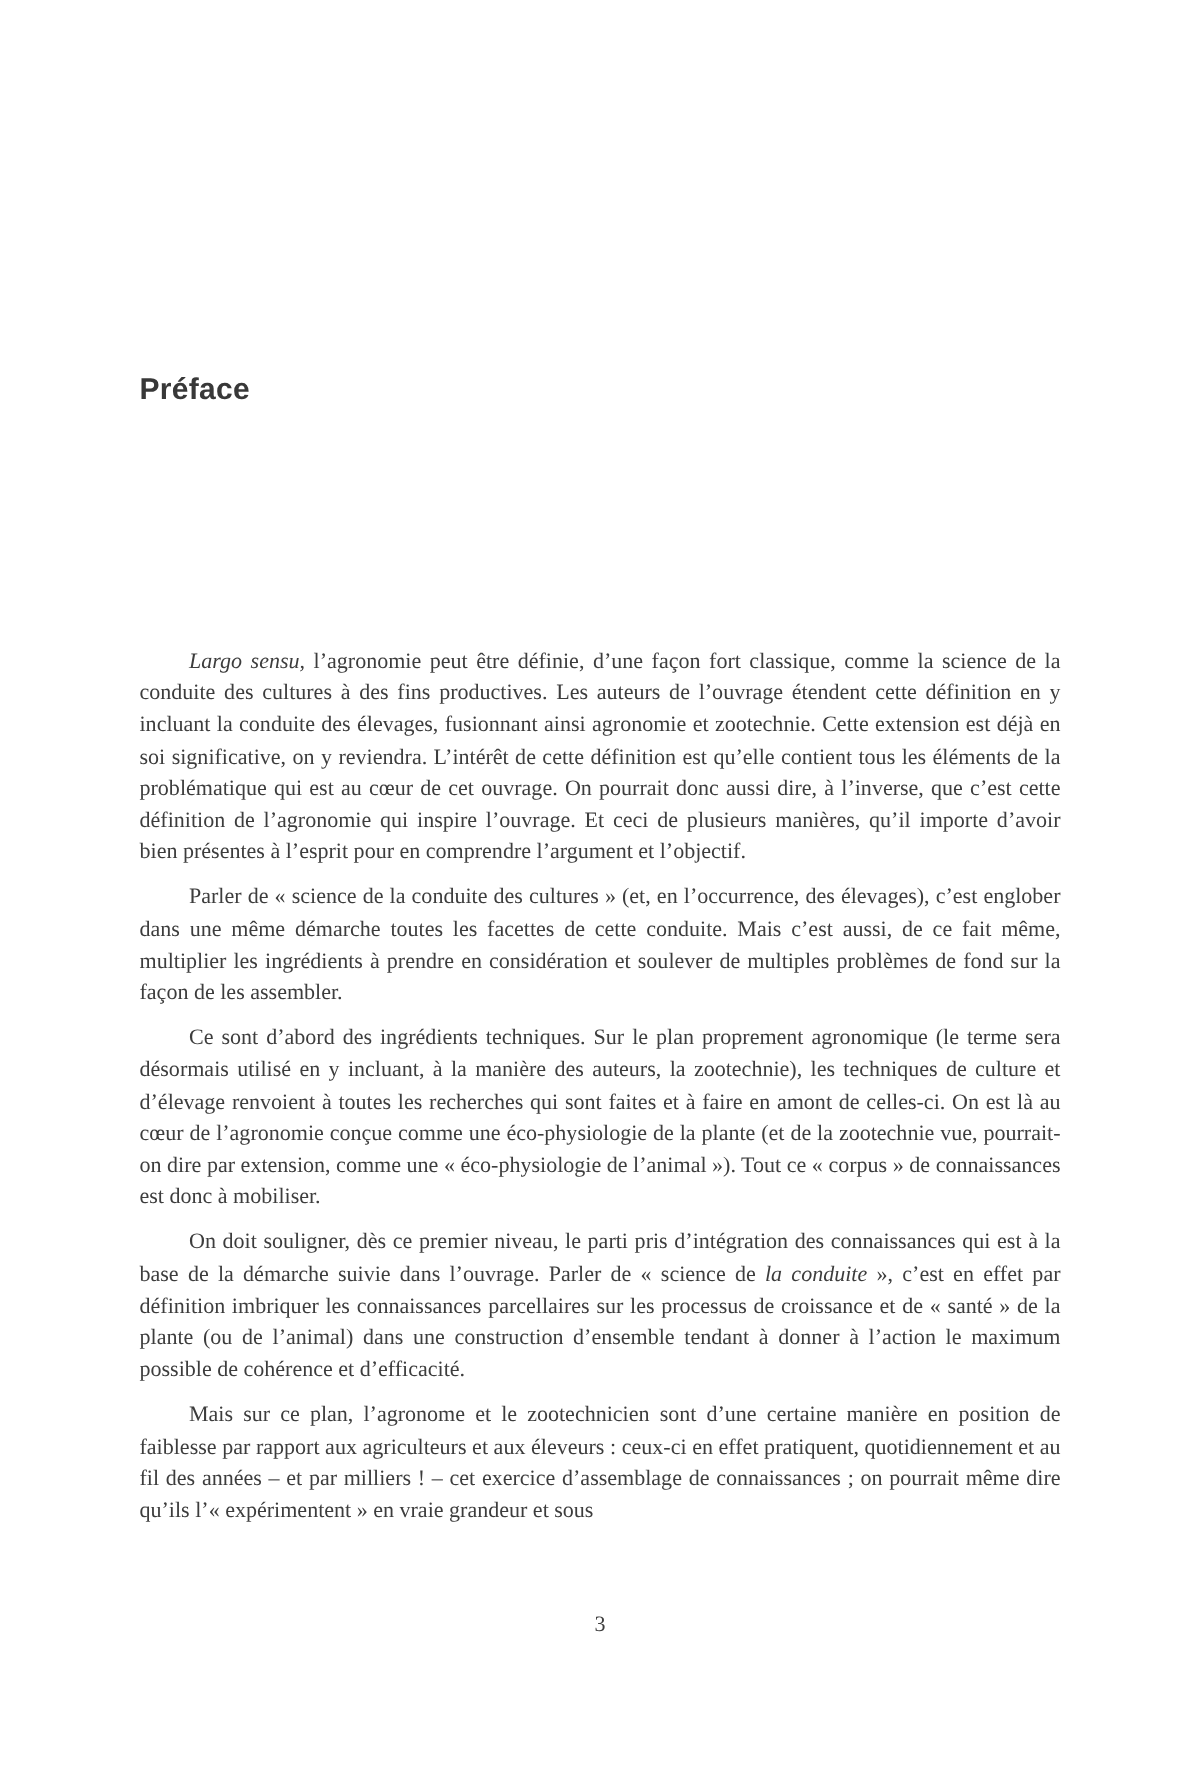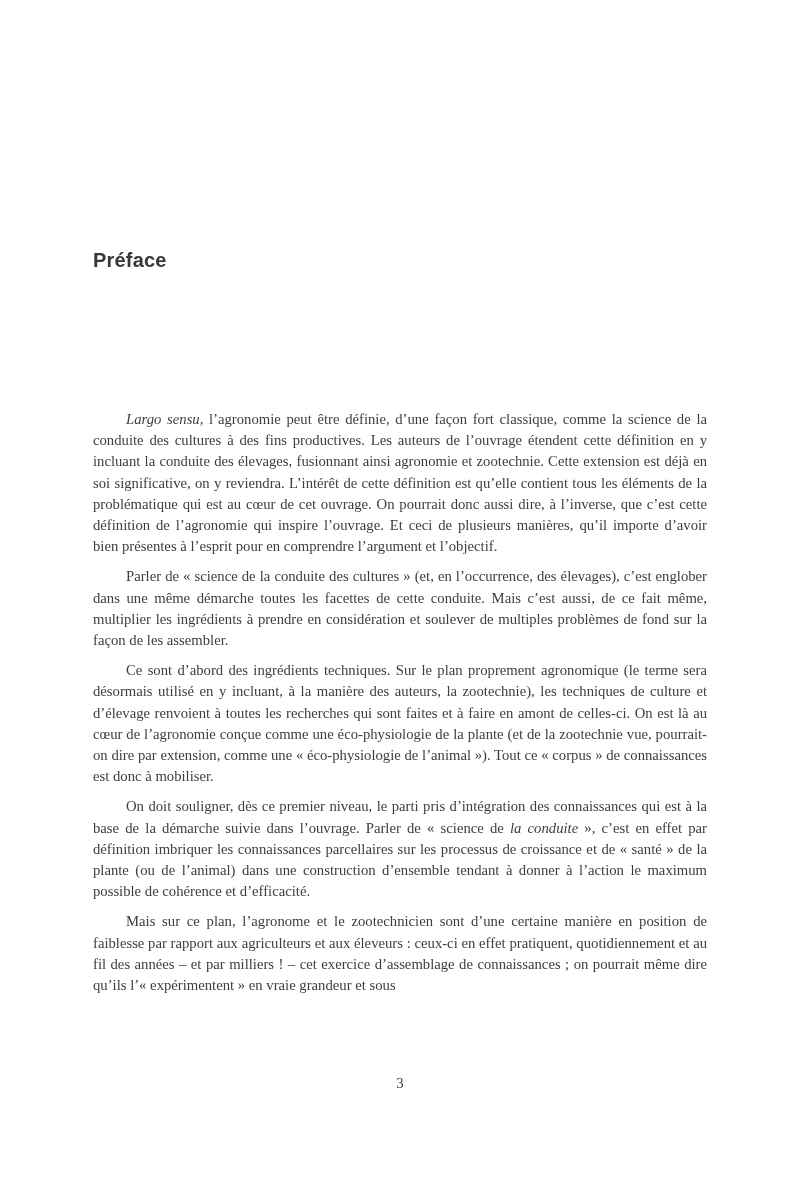--- a/index.html
+++ b/index.html
@@ -22,21 +22,21 @@
     top: 236px;
     font-family: "Liberation Sans", sans-serif;
     font-weight: bold;
     font-size: 20px;
     letter-spacing: 0.2px;
     color: #383838;
   }
   .body-text {
     position: absolute;
     left: 93px;
-    top: 409px;
+    top: 431px;
     width: 614px;
     font-size: 14.7px;
     line-height: 21.2px;
     text-align: justify;
     hyphens: auto;
     -webkit-hyphens: auto;
   }
   .para {
     margin: 0 0 9px 0;
     text-indent: 33px;

